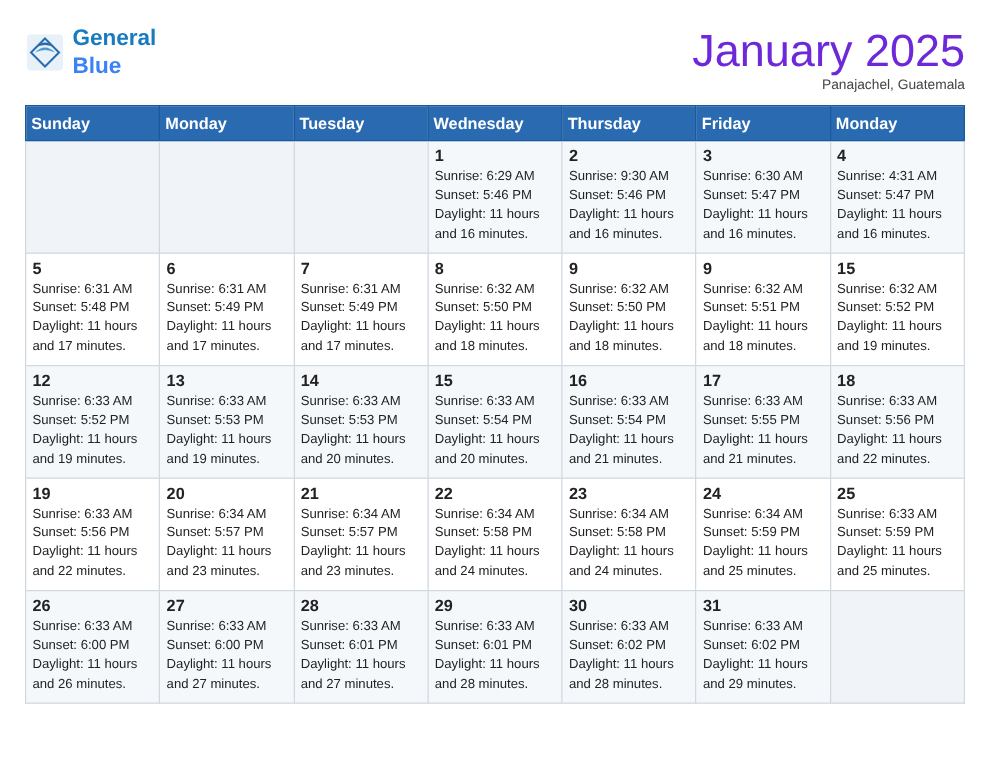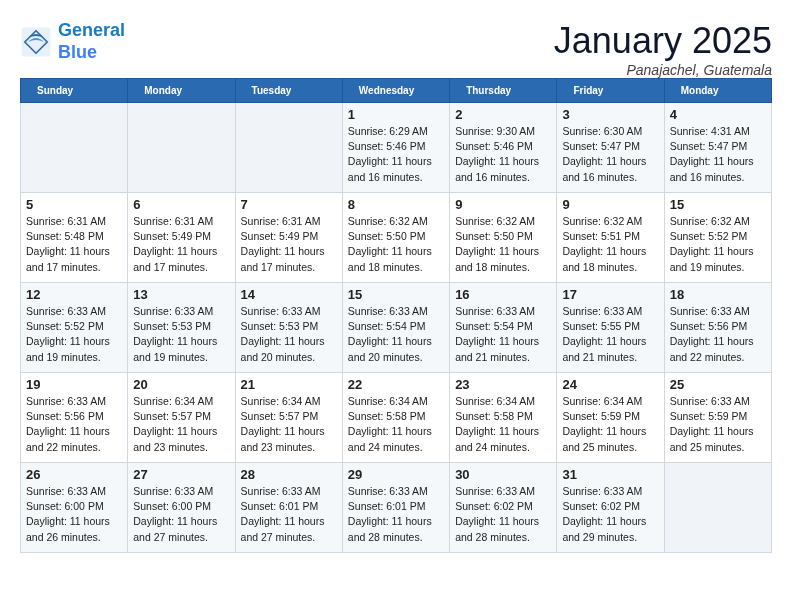--- a/index.html
+++ b/index.html
@@ -7,20 +7,21 @@
       font-family: Arial, sans-serif;
       background: #fff;
       width: 792px;
       min-height: 612px;
       padding: 20px;
     }
     .header {
       display: flex;
       justify-content: space-between;
       align-items: flex-start;
+      margin-bottom: 10px;
     }
     .logo {
       display: flex;
       align-items: center;
       gap: 6px;
     }
     .logo-text {
       font-size: 18px;
       font-weight: bold;
       color: #1a3a5c;
@@ -32,38 +33,37 @@
     .logo-icon {
       width: 32px;
       height: 32px;
     }
     .title-block {
       text-align: right;
     }
     .month-title {
       font-size: 36px;
       font-weight: normal;
-      color: #0f172a;
+      color: #6d28d9;
     }
     .subtitle {
-      font-size: 14px;
+      font-size: 11px;
       color: #444;
-      font-style: italic;
     }
     table {
       width: 100%;
       border-collapse: collapse;
       table-layout: fixed;
     }
     thead th {
       background-color: #2a6ab0;
       color: #fff;
-      font-size: 10px;
+      font-size: 13px;
       font-weight: bold;
-      padding: 6px 16px;
+      padding: 6px 4px;
       text-align: left;
       border: 1px solid #1a5a9a;
     }
     tbody td {
       vertical-align: top;
       padding: 4px 5px;
       font-size: 11px;
       color: #222;
       border: 1px solid #d0d8e0;
       height: 90px;

